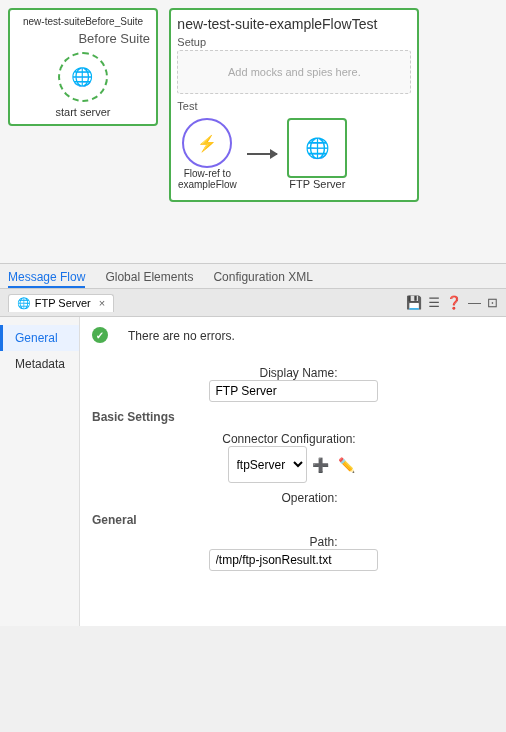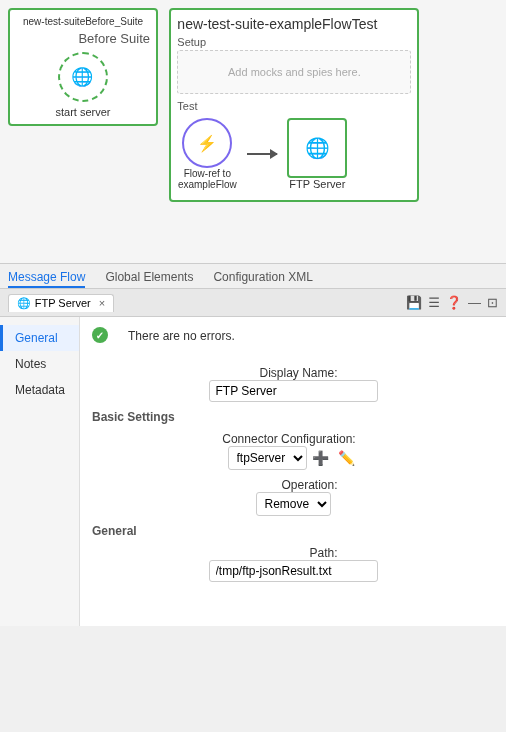--- a/index.html
+++ b/index.html
@@ -317,21 +317,21 @@
       align-items: center;
       gap: 4px;
     }
 
     .form-select {
       flex: 1;
       border: 1px solid #ccc;
       border-radius: 3px;
       padding: 2px 4px;
       font-size: 12px;
-      height: 24px;
+      height: 37px;
       background: white;
       cursor: pointer;
       appearance: auto;
     }
 
     .icon-btn {
       width: 22px;
       height: 22px;
       border: none;
       background: none;
@@ -417,23 +417,20 @@
       <span title="Minimize">—</span>
       <span title="Restore">⊡</span>
     </div>
   </div>
 
   <div class="panel-body">
 
     <div class="left-sidebar">
       <div class="sidebar-nav-item active">
         <span>General</span>
-      </div>
-      <div class="sidebar-nav-item">
-        <span>Notes</span>
       </div>
       <div class="sidebar-nav-item">
         <span>Metadata</span>
       </div>
     </div>
 
     <div class="main-panel">
 
       <div class="status-bar">
         <div class="status-dot"></div>
@@ -453,25 +450,20 @@
           <select class="form-select">
             <option>ftpServer</option>
           </select>
           <button class="icon-btn" title="Add">➕</button>
           <button class="icon-btn edit" title="Edit">✏️</button>
         </div>
       </div>
 
       <div class="form-row">
         <label class="form-label">Operation:</label>
-        <div class="select-wrap">
-          <select class="form-select">
-            <option>Remove</option>
-          </select>
-        </div>
       </div>
 
       <div class="section-title">General</div>
 
       <div class="form-row">
         <label class="form-label">Path:</label>
         <input class="form-input" type="text" value="/tmp/ftp-jsonResult.txt" style="">
       </div>
     </div>
   </div>

